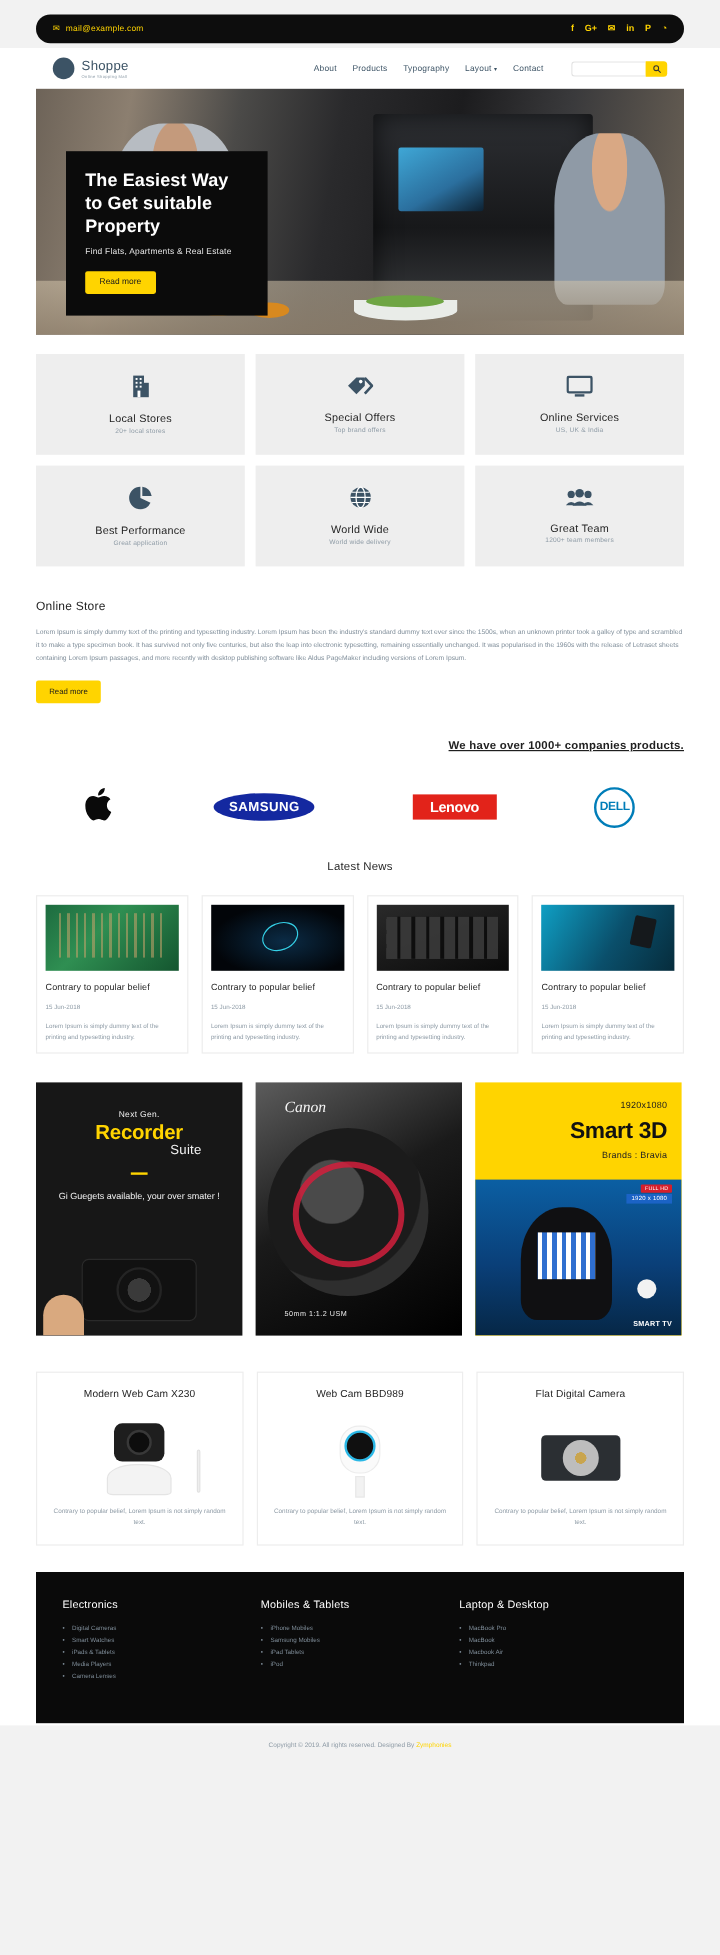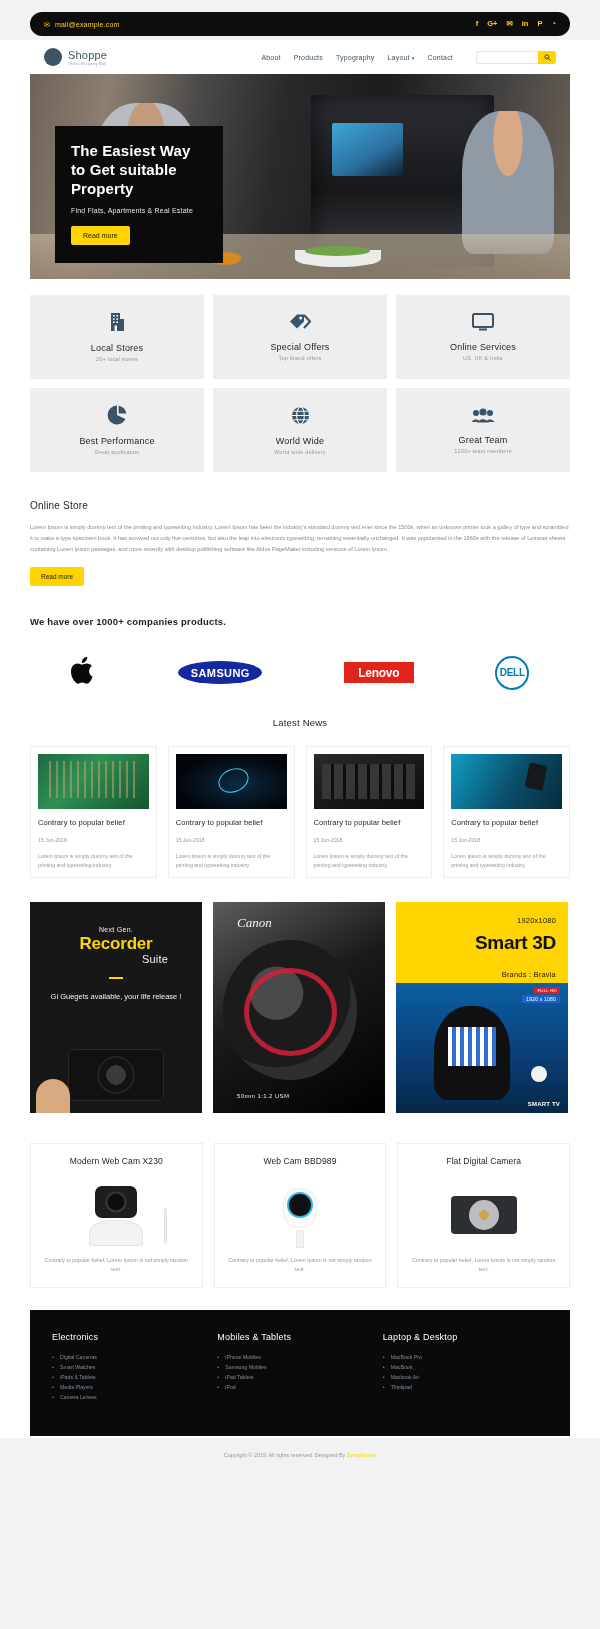--- a/index.html
+++ b/index.html
@@ -114,21 +114,21 @@
   .store h2 { font-size: 10px; color:#1f1f1f; font-weight:500; letter-spacing:.2px; }
   .store p { font-size: 5.6px; color:#7f8d99; line-height: 1.95; margin-top: 11px; }
   .store-btn {
     margin-top: 12px; background:#ffd400; border:none; color:#1a1a1a;
     font-size: 6.5px; padding: 6px 11px; cursor:pointer; border-radius:2px;
     font-family:"Liberation Sans", sans-serif;
   }
 
   
   .brands-wrap { width:540px; margin:0 auto; padding: 18px 0 16px; }
-  .brands-head { text-align:left; font-size: 9.5px; color:#1f1f1f; font-weight:bold; letter-spacing:.2px; }
+  .brands-head { text-align:right; font-size: 9.5px; color:#1f1f1f; font-weight:bold; letter-spacing:.2px;text-decoration:underline; }
   .brands { display:flex; align-items:center; justify-content:space-around; margin-top: 26px; height: 40px; }
   .logo-apple { font-size: 27px; color:#0a0a0a; line-height:1; }
   .logo-samsung {
     background:#1428a0; color:#fff; width:84px; height:23px; border-radius:50%;
     display:flex; align-items:center; justify-content:center;
     font-size: 11px; font-weight:bold; letter-spacing:.4px;
   }
   .logo-lenovo {
     background:#e2231a; color:#fff; width:70px; height:21px;
     display:flex; align-items:center; justify-content:center;
@@ -175,21 +175,21 @@
   .pa-cam::after{content:"";position:absolute;left:50%;top:50%;transform:translate(-50%,-50%);width:34px;height:34px;border-radius:50%;background:radial-gradient(circle,#3a3a3a 0 40%,#121212 41% 100%);border:2px solid #242424;}
   .pa-hand{position:absolute;bottom:0;left:6px;width:34px;height:34px;background:#d9a97f;border-radius:50% 50% 0 0;}
   .promo-b { background: linear-gradient(150deg,#5c5c5c,#1a1a1a 45%,#000); }
   .pb-lens{position:absolute;left:6%;top:18%;width:78%;height:66%;border-radius:50%;background:radial-gradient(circle at 40% 38%,#4a4a4a 0 22%,#1b1b1b 23% 62%,#2e2e2e 63% 100%);}
   .pb-ring{position:absolute;left:18%;top:31%;width:54%;height:42%;border-radius:50%;border:5px solid #d21f3c;opacity:.85;}
   .pb-brand{position:absolute;left:14%;top:6%;color:#f5f5f5;font-size:13px;font-style:italic;font-family:"Liberation Serif",serif;}
   .pb-spec{position:absolute;left:14%;bottom:7%;color:#e9e9e9;font-size:6px;letter-spacing:.4px;}
   .promo-c { background:#ffd400; }
   .pc-res { position:absolute; right:12px; top:14px; color:#1c1c1c; font-size: 7.5px; letter-spacing:.2px; }
   .pc-title { position:absolute; right:12px; top:30px; color:#111; font-size: 19px; font-weight:bold; letter-spacing:-.3px; }
-  .pc-brand { position:absolute; right:12px; top:68px; color:#222; font-size: 7.5px; letter-spacing:.2px; }
+  .pc-brand { position:absolute; right:12px; top:56px; color:#222; font-size: 7.5px; letter-spacing:.2px; }
   .pc-tv {
     position:absolute; left:0; bottom:0; width:100%; height: 62%;
     background: linear-gradient(180deg,#0b5fa3,#0a3f78 55%,#062746);
   }
   .pc-player{position:absolute;left:22%;bottom:10%;width:44%;height:72%;background:#101012;border-radius:46% 46% 18% 18%;}
   .pc-jersey{position:absolute;left:30%;bottom:36%;width:28%;height:30%;background:repeating-linear-gradient(90deg,#fff 0 4px,#2f6fd0 4px 8px);}
   .pc-ball{position:absolute;right:12%;bottom:24%;width:16px;height:16px;border-radius:50%;background:#f2f2f2;}
   .pc-badge{position:absolute;right:8px;top:4px;background:#d61f2b;color:#fff;font-size:4.4px;padding:1px 3px;border-radius:1px;letter-spacing:.2px;}
   .pc-3d{position:absolute;right:8px;top:12px;background:#1b63c6;color:#fff;font-size:5px;padding:1px 4px;letter-spacing:.2px;}
   .pc-smart{position:absolute;right:8px;bottom:6px;color:#fff;font-size:6px;font-weight:bold;letter-spacing:.2px;}
@@ -422,21 +422,21 @@
       </div>
     </div>
   </div>
 
   <div class="promos">
     <div class="promo promo-a">
       <div class="pa-kicker">Next Gen.</div>
       <div class="pa-title">Recorder</div>
       <div class="pa-sub">Suite</div>
       <div class="pa-rule"></div>
-      <div class="pa-line">Gi Guegets available, your life release !</div>
+      <div class="pa-line">Gi Guegets available, your over smater !</div>
       <div class="pa-cam"></div>
       <div class="pa-hand"></div>
     </div>
     <div class="promo promo-b">
       <div class="pb-lens"></div>
       <div class="pb-ring"></div>
       <div class="pb-brand">Canon</div>
       <div class="pb-spec">50mm  1:1.2            USM</div>
     </div>
     <div class="promo promo-c">

